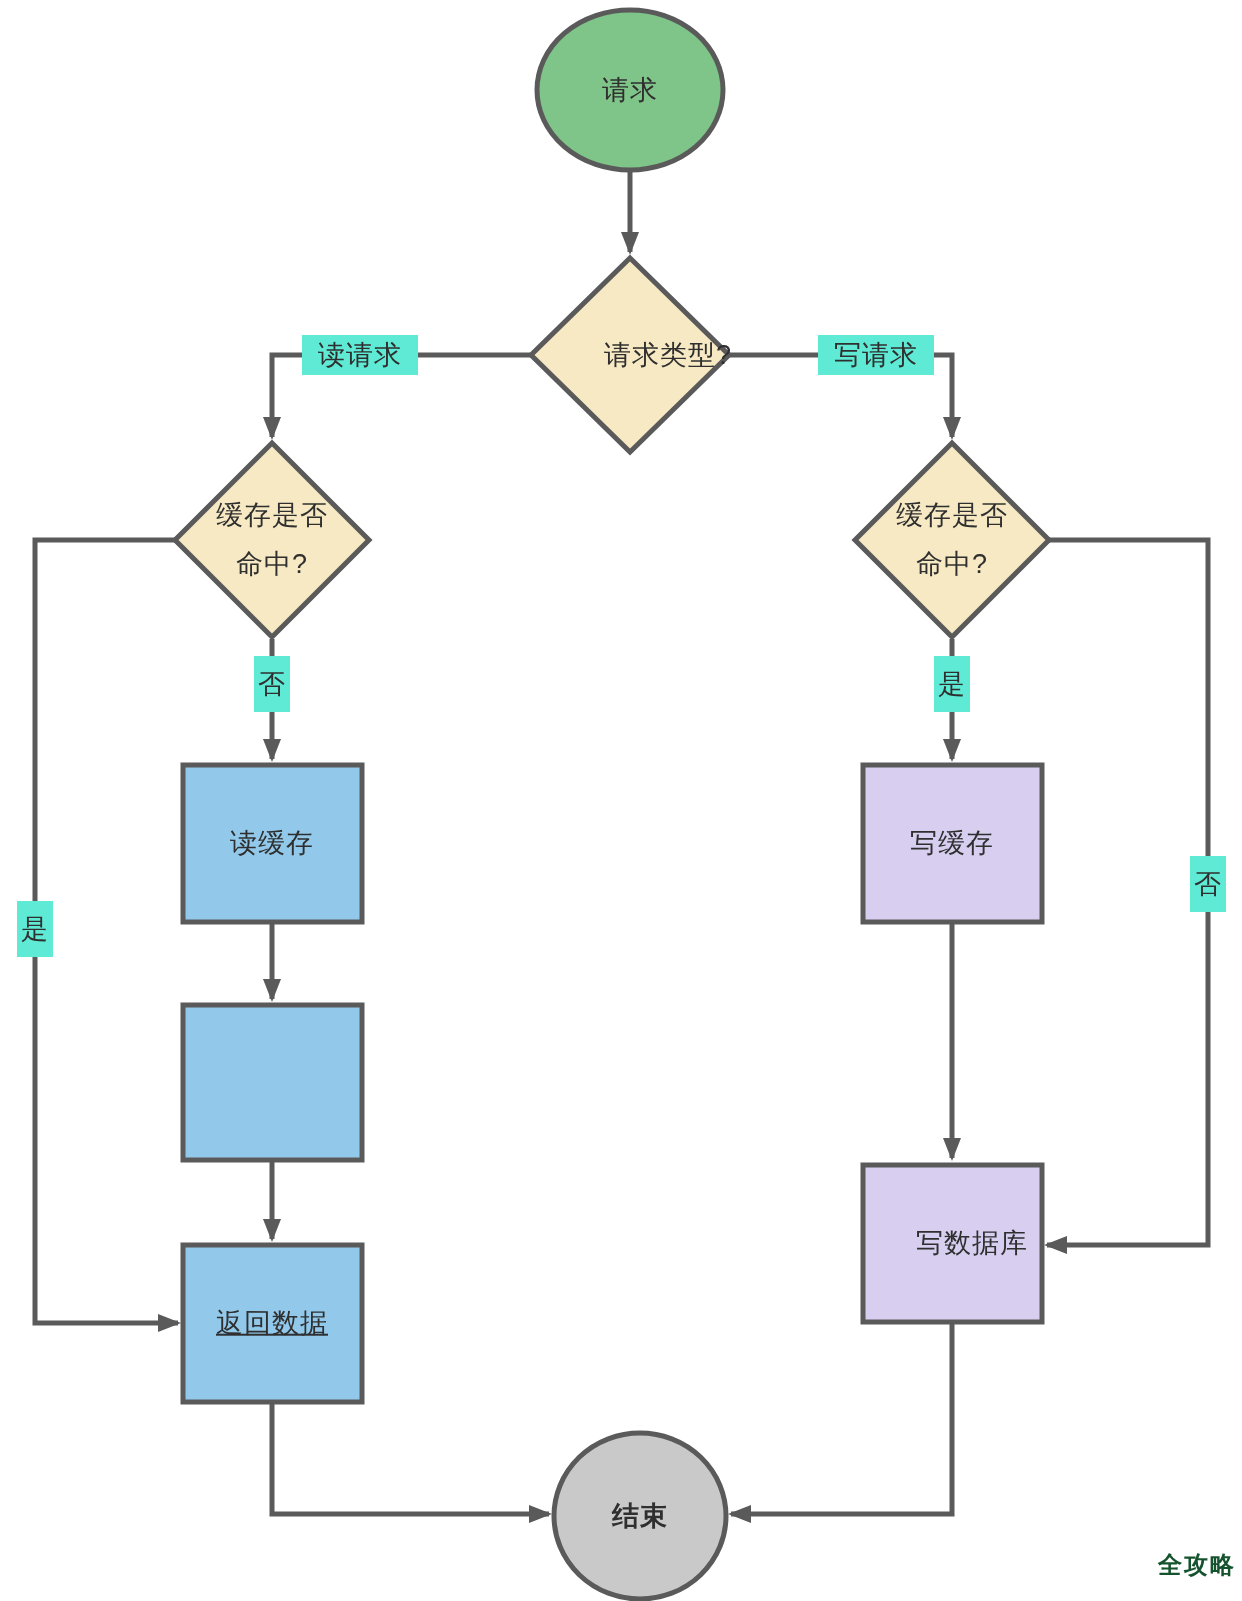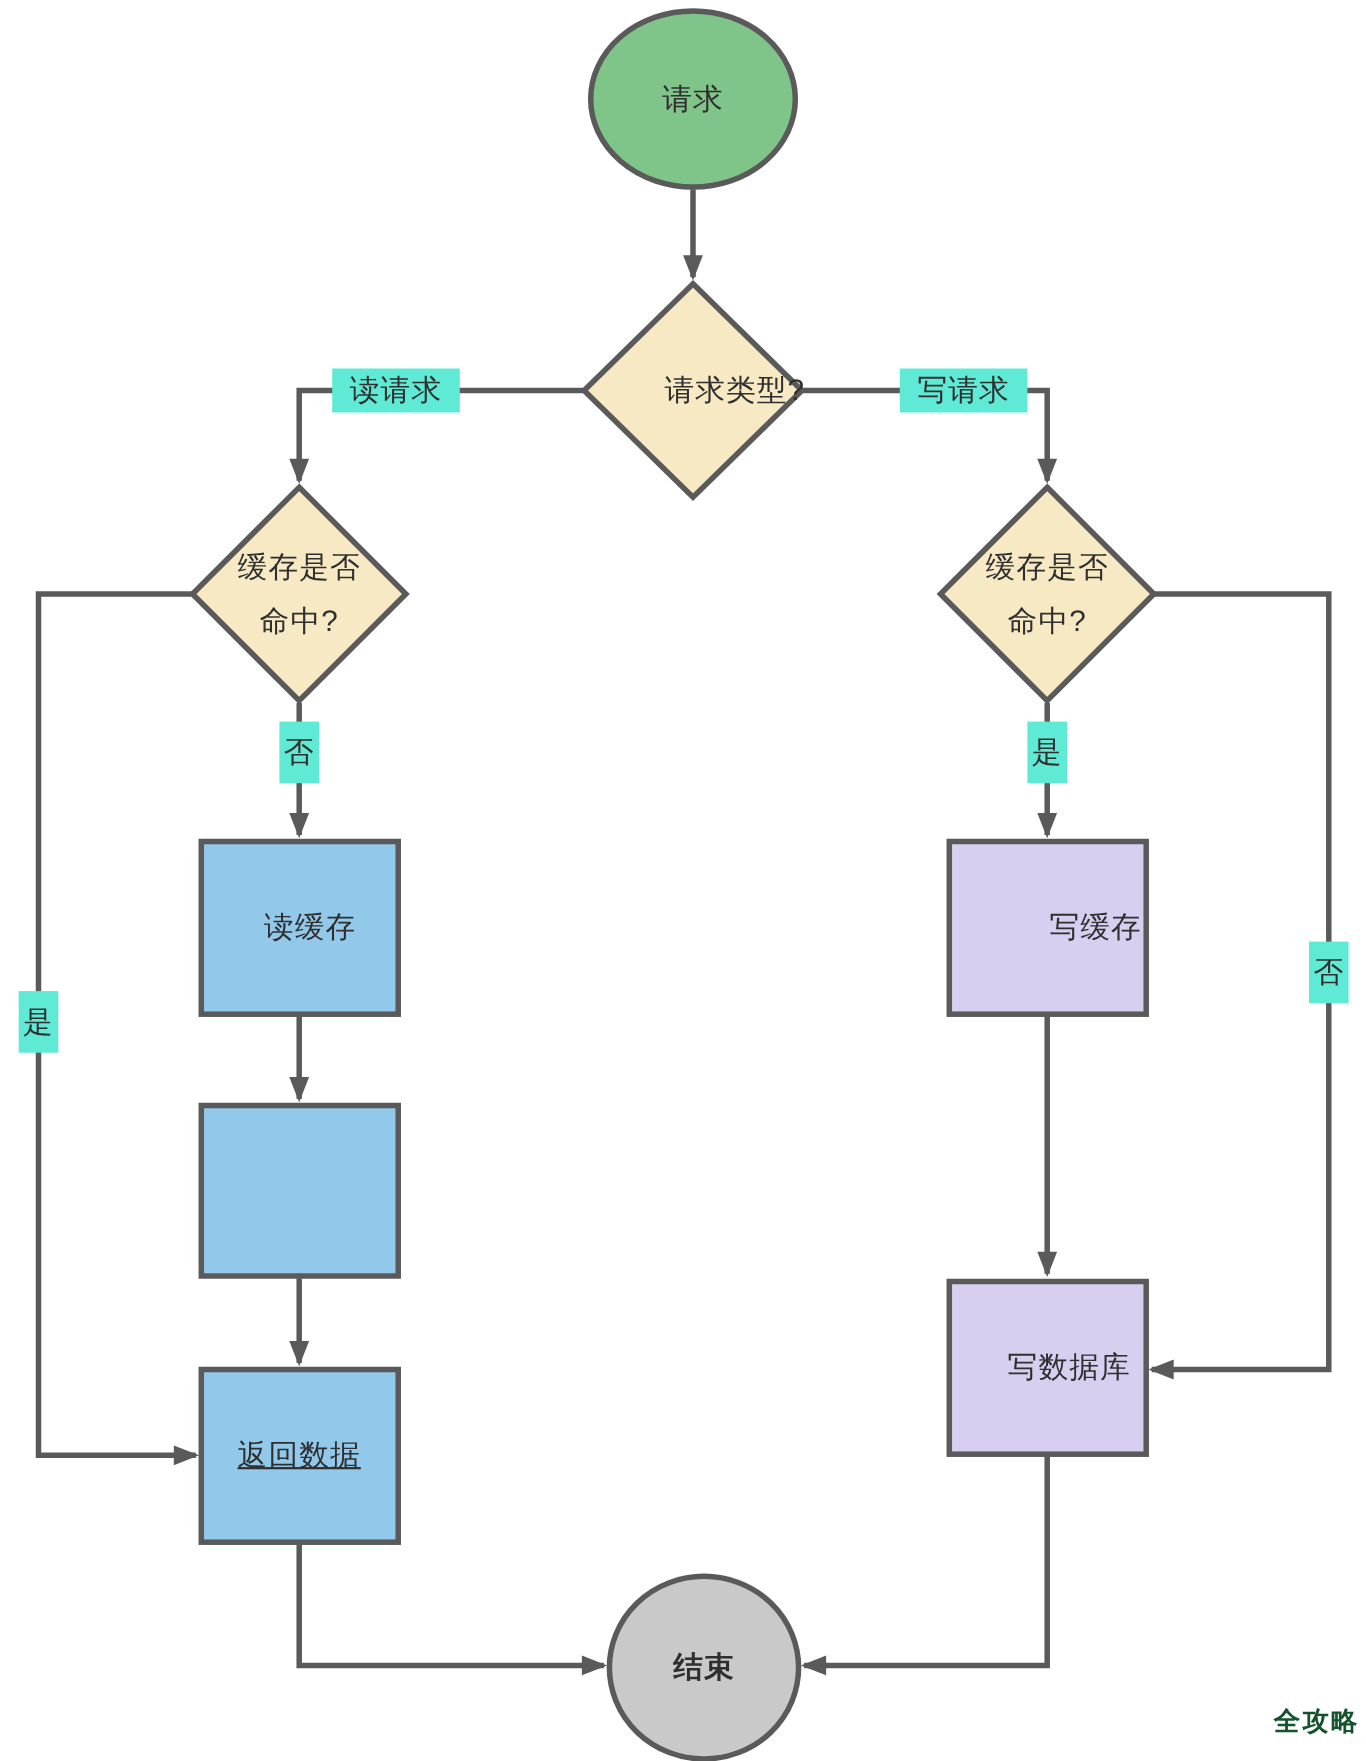--- a/index.html
+++ b/index.html
@@ -83,23 +83,23 @@
     <rect class="shape" x="863" y="1165" width="179" height="157" fill="#d8cff0"></rect>
     <ellipse class="shape" cx="640" cy="1516" rx="86" ry="83" fill="#c9c9c9"></ellipse>
   </svg>
 
   <div class="node-label" style="left:630px; top:90px;">请求</div>
   <div class="node-label" style="left:668px; top:355px;">请求类型?</div>
   <div class="node-label" style="left:272px; top:540px;">缓存是否
 命中?</div>
   <div class="node-label" style="left:952px; top:540px;">缓存是否
 命中?</div>
-  <div class="node-label" style="left:272px; top:843px;margin-left:10px;">读缓存</div>
+  <div class="node-label" style="left:272px; top:843px;">读缓存</div>
   <div class="node-label" style="left:272px; top:1323px;text-decoration:underline;">返回数据</div>
-  <div class="node-label" style="left:996px; top:843px;text-align:right;">写缓存</div>
+  <div class="node-label" style="left:952px; top:843px;text-align:right;">写缓存</div>
   <div class="node-label" style="left:952px; top:1243px;margin-left:20px;">写数据库</div>
   <div class="node-label" style="left:640px; top:1516px;font-weight:bold;">结束</div>
 
   <div class="edge-label h" style="left:360px; top:355px;">读请求</div>
   <div class="edge-label h" style="left:876px; top:355px;">写请求</div>
   <div class="edge-label v" style="left:272px; top:684px;">否</div>
   <div class="edge-label v" style="left:952px; top:684px;">是</div>
   <div class="edge-label v" style="left:35px; top:929px;">是</div>
   <div class="edge-label v" style="left:1208px; top:884px;">否</div>
 

